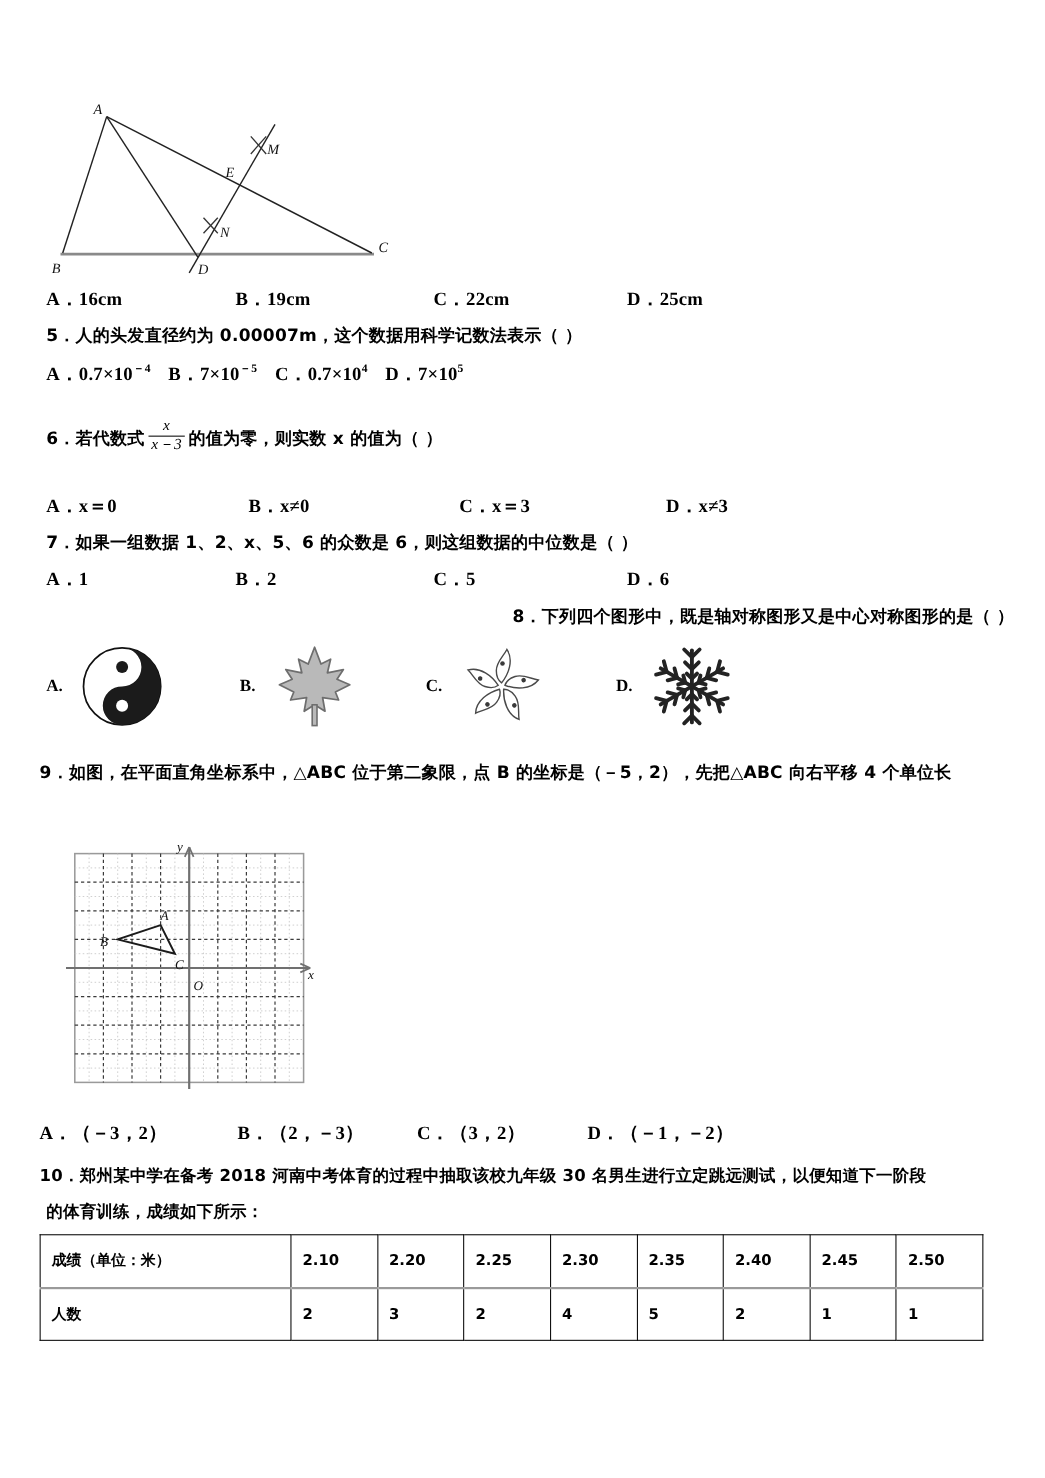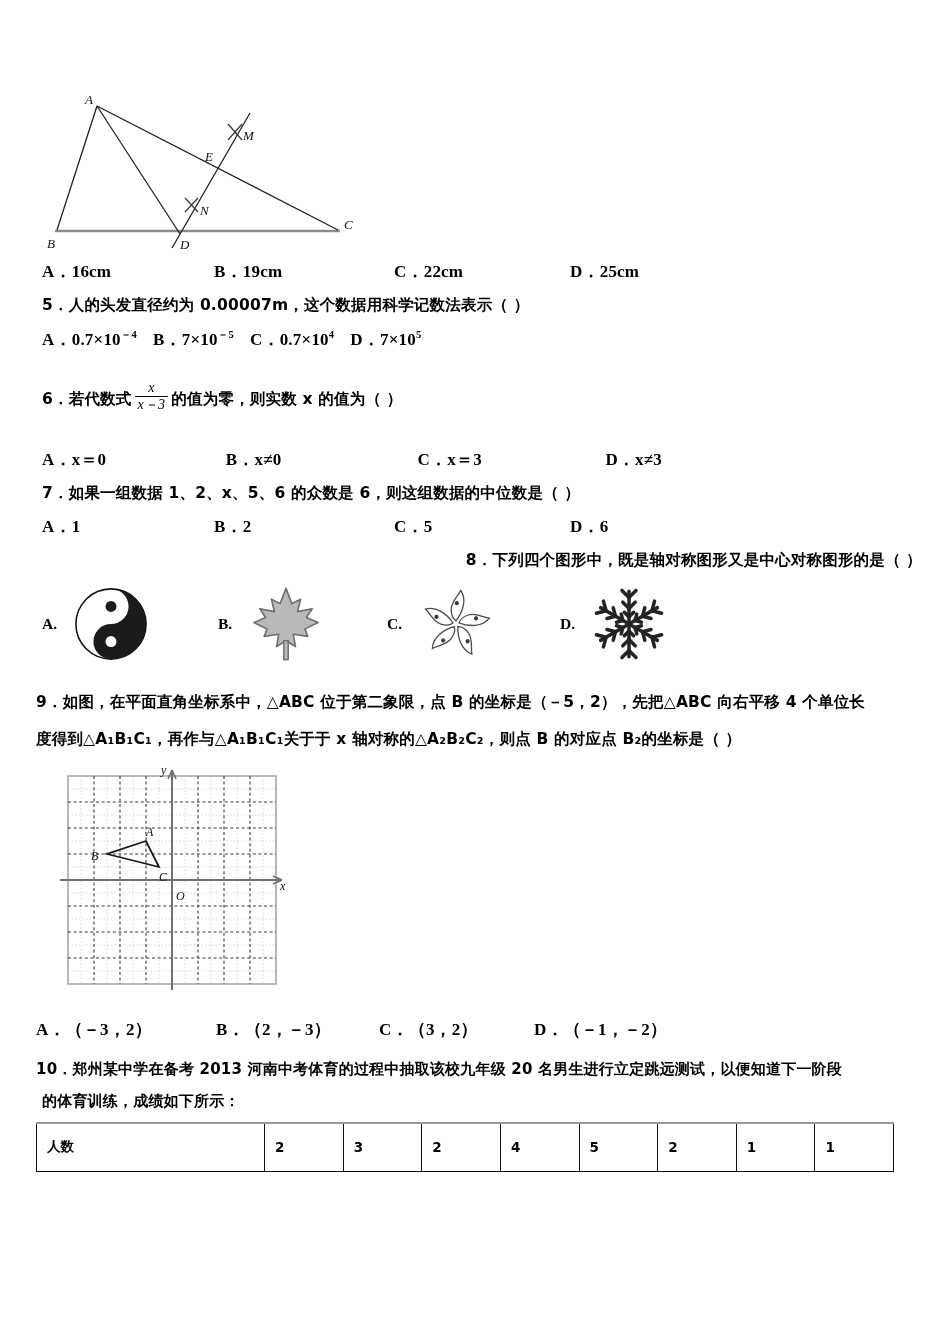--- a/index.html
+++ b/index.html
@@ -312,23 +312,20 @@
               </g>
             </g>
           </g>
         </svg>
       </span>
     </div>
   </div>
 
   <div class="abs q-line cn" style="left:36px; top:690px; width:895px;">
     <span>9．</span><span>如图，在平面直角坐标系中，△ABC 位于第二象限，点 B 的坐标是（－5，2），先把△ABC 向右平移 4 个单位长</span>
-  </div>
-  <div class="abs q-line cn" style="left:36px; top:727px; width:895px;">
-    <span>度得到△A₁B₁C₁，再作与△A₁B₁C₁关于于 x 轴对称的△A₂B₂C₂，则点 B 的对应点 B₂的坐标是（      ）</span>
   </div>
 
   <div class="abs" id="fig-grid">
     <svg width="248" height="246" viewBox="0 0 248 246">
 
       <rect x="20" y="14" width="208" height="208" fill="#ffffff" stroke="#9a9a9a" stroke-width="1.4"></rect>
 
       <g stroke="#c9c9c9" stroke-width="0.8" stroke-dasharray="1.4 2.2">
         <line x1="33" y1="14" x2="33" y2="222"></line>
         <line x1="59" y1="14" x2="59" y2="222"></line>
@@ -389,28 +386,39 @@
     </div>
     <div class="opt" style="width:155px;">
       <span class="lbl">C．</span><span>（3，2）</span>
     </div>
     <div class="opt">
       <span class="lbl">D．</span><span>（－1，－2）</span>
     </div>
   </div>
 
   <div class="abs q-line cn" style="left:36px; top:1058px; width:895px; font-size:15px;">
-    <span>10．</span><span>郑州某中学在备考 2013 河南中考体育的过程中抽取该校九年级 20 名男生进行立定跳远测试，以便知道下一阶段</span>
+    <span>10．</span><span>郑州某中学在备考 2018 河南中考体育的过程中抽取该校九年级 30 名男生进行立定跳远测试，以便知道下一阶段</span>
   </div>
   <div class="abs q-line cn" style="left:42px; top:1090px; width:895px; font-size:15px;">
     <span>的体育训练，成绩如下所示：</span>
   </div>
 
   <table class="data">
     <tbody>
+        <tr class="rowA">
+      <td class="first">成绩（单位：米）</td>
+      <td>2.10</td>
+      <td>2.20</td>
+      <td>2.25</td>
+      <td>2.30</td>
+      <td>2.35</td>
+      <td>2.40</td>
+      <td>2.45</td>
+      <td>2.50</td>
+    </tr>
     <tr class="rowB">
       <td class="first">人数</td>
       <td>2</td>
       <td>3</td>
       <td>2</td>
       <td>4</td>
       <td>5</td>
       <td>2</td>
       <td>1</td>
       <td>1</td>

